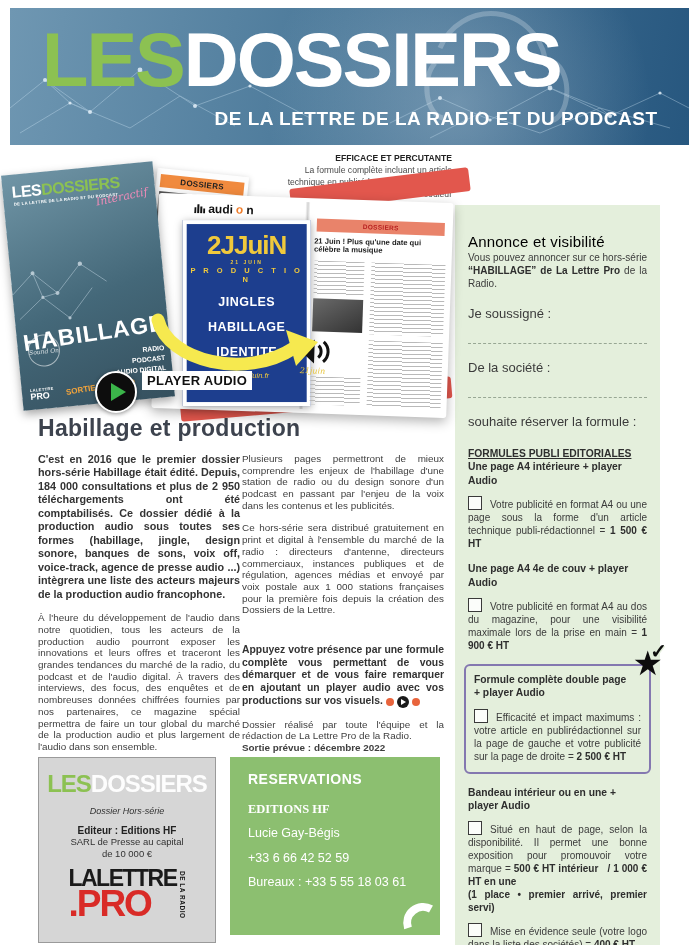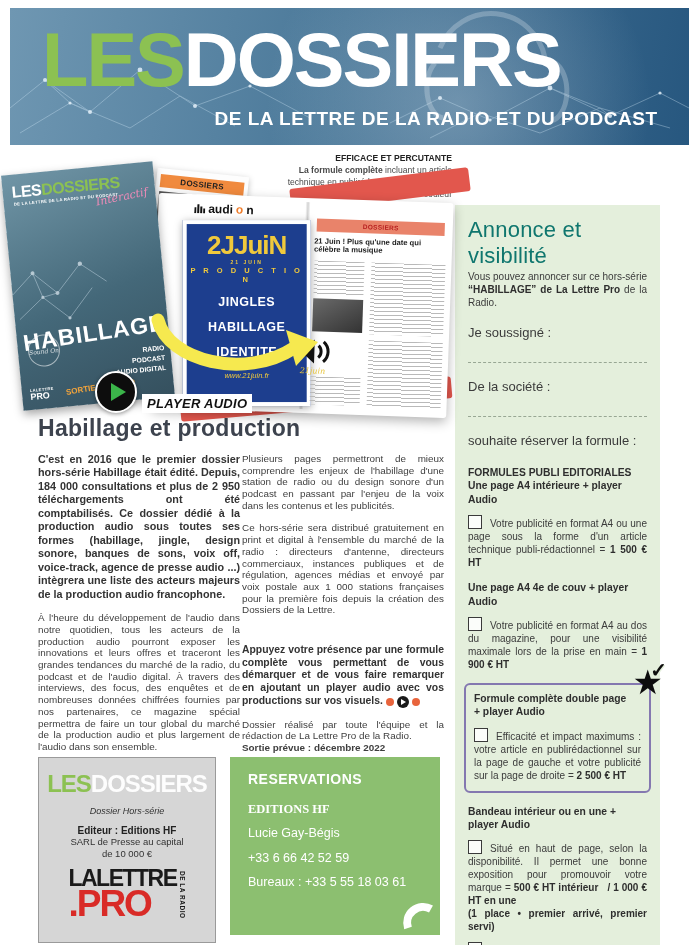--- a/index.html
+++ b/index.html
@@ -16,21 +16,21 @@
           letter-spacing:-2px;line-height:1;white-space:nowrap;}
   .banner-title .les{color:#8cc152;}
   .banner-title .dossiers{color:#ffffff;}
   .banner-sub{position:absolute;left:196px;top:100px;width:460px;text-align:center;
           color:#fff;font-size:19px;font-weight:700;letter-spacing:.5px;white-space:nowrap;}
 
   
   .promo{position:absolute;left:276px;top:152px;width:176px;text-align:right;
          font-size:8.6px;line-height:1.4;color:#4a4a4a;}
   .promo .pt{font-weight:700;color:#222;}
-  .promo .pl{font-weight:700;text-align:center;}
+  .promo .pl{font-weight:400;text-align:center;}
 
   
   .montage{position:absolute;left:10px;top:158px;width:445px;height:260px;}
   .ribbon{position:absolute;background:#e2574d;border-radius:3px;z-index:1;}
   .ribbon.r1{left:280px;top:20px;width:180px;height:24px;transform:rotate(-7deg);}
   .ribbon.r2{left:170px;top:230px;width:272px;height:22px;transform:rotate(-5deg);}
 
   .backpage{position:absolute;left:138px;top:14px;width:92px;height:180px;background:#fdfdfd;
             transform:rotate(6deg);box-shadow:0 2px 6px rgba(0,0,0,.25);z-index:2;overflow:hidden;}
   .backpage .ostrip{margin:6px 4px 0 4px;background:#f08a3e;color:#222;font-size:8px;font-weight:800;
@@ -82,21 +82,21 @@
   .c1-release{position:absolute;left:44px;bottom:12px;color:#f2a43c;font-size:8px;font-weight:800;
         transform:rotate(-4deg);white-space:nowrap;}
   .c1-brand{position:absolute;left:8px;bottom:8px;color:#fff;line-height:1;}
   .c1-brand .t{font-size:4px;font-weight:700;letter-spacing:.4px;}
   .c1-brand .b{font-size:9px;font-weight:800;}
   .c1-stamp{position:absolute;left:10px;bottom:42px;width:30px;height:30px;border:1px solid rgba(255,255,255,.55);
         border-radius:50%;color:rgba(255,255,255,.8);font-family:"DejaVu Serif",serif;font-style:italic;
         font-size:6px;display:flex;align-items:center;justify-content:center;text-align:center;}
 
   .arrow-svg{position:absolute;left:140px;top:148px;z-index:6;}
-  .player{position:absolute;left:85px;top:213px;display:flex;align-items:flex-end;gap:5px;z-index:7;font-style:italic;}
+  .player{position:absolute;left:85px;top:213px;display:flex;align-items:flex-start;gap:5px;z-index:7;}
   .pa-circle{width:38px;height:38px;border-radius:50%;background:#0d0d0d;border:2px solid #fff;
         box-shadow:0 1px 4px rgba(0,0,0,.4);display:flex;align-items:center;justify-content:center;}
   .pa-tri{width:0;height:0;border-left:15px solid #3bb54a;border-top:9px solid transparent;
         border-bottom:9px solid transparent;margin-left:4px;}
   .pa-label{background:#fff;padding:2px 5px;font-size:13px;font-weight:800;color:#111;letter-spacing:.3px;}
 
   
   .main-title{position:absolute;left:38px;top:415px;font-size:23px;font-weight:800;color:#3d434e;
         letter-spacing:.3px;}
   .cols{position:absolute;left:38px;top:453px;width:414px;display:flex;gap:2px;}
@@ -131,26 +131,26 @@
   .resa{position:absolute;left:230px;top:757px;width:210px;height:178px;background:#8cbf70;
         color:#fff;padding:14px 0 0 18px;box-sizing:border-box;}
   .resa .rt{font-size:14px;font-weight:800;letter-spacing:.5px;margin-bottom:10px;}
   .resa .rl{font-size:12.5px;line-height:1.95;}
   .resa .rl.co{font-weight:700;font-family:Liberation Serif, serif;}
   .resa svg.arc{position:absolute;right:6px;bottom:4px;}
 
   
   .panel{position:absolute;left:455px;top:205px;width:205px;height:740px;background:#e4efdc;
         box-sizing:border-box;padding:10px 13px 0 13px;color:#3b3b3b;}
-  .panel-title{font-size:22px;color:#0f766e;letter-spacing:.2px;margin:2px 0 0 0;}
+  .panel-title{font-size:15px;color:#000000;letter-spacing:.2px;margin:18px 0 0 0;}
   .panel-intro{font-size:10px;line-height:1.3;text-align:justify;margin-top:1px;}
   .panel-intro b{color:#2e2e2e;}
   .fieldlbl{font-size:13px;margin-top:16px;}
   .fieldline{border-bottom:1px dashed #98a794;height:22px;margin-bottom:4px;}
-  .sect{font-size:10.3px;font-weight:800;color:#2e2e2e;margin-top:18px;line-height:1.3;}
+  .sect{font-size:10.3px;font-weight:800;color:#2e2e2e;margin-top:18px;line-height:1.3;text-decoration:underline;}
   .opthead{font-size:10.3px;font-weight:800;color:#2e2e2e;margin-top:12px;line-height:1.3;}
   .opt{font-size:10px;line-height:1.3;text-align:justify;margin-top:9px;}
   .cb{width:12px;height:12px;border:1.5px solid #3a3a3a;background:rgba(255,255,255,.85);
         display:inline-block;vertical-align:-2px;margin-right:8px;}
   .opt b{color:#2e2e2e;}
   .fbox{position:relative;border:2px solid #8478b0;border-radius:6px;margin:12px -4px 4px -4px;
         padding:7px 8px 9px 8px;}
   .fbox .opthead{margin-top:0;}
   .starwrap{position:absolute;right:-14px;top:-20px;}
   .starwrap .star{font-size:34px;color:#0d0d0d;line-height:1;}

